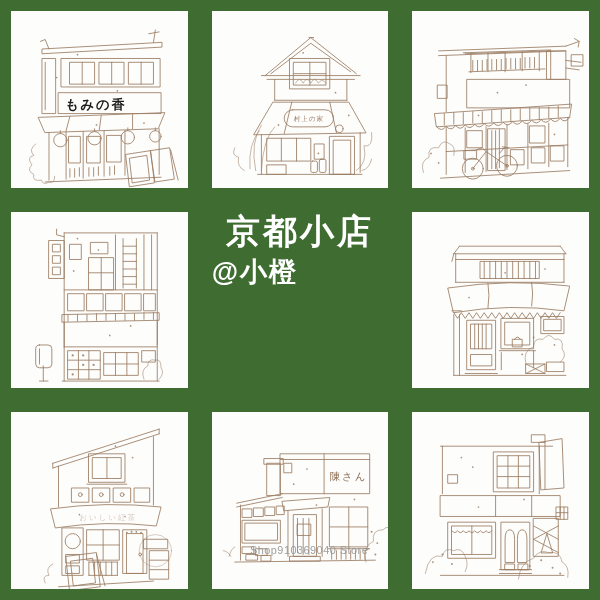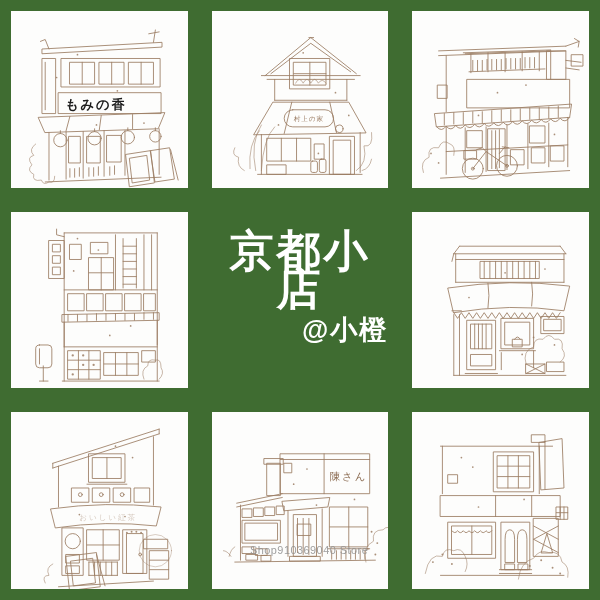--- a/index.html
+++ b/index.html
@@ -16,22 +16,22 @@
     width:600px;height:600px;
     background:var(--green);
     display:grid;
     grid-template-columns:repeat(3,1fr);
     grid-template-rows:repeat(3,1fr);
     gap:24px;padding:11px;
   }
   .cell{background:var(--paper);position:relative;overflow:hidden}
   .cell svg{width:100%;height:100%;display:block}
   .cell-info{background:var(--green);color:var(--white);display:flex;flex-direction:column}
-  .info-title{font-size:44px;font-weight:bold;letter-spacing:3px;text-align:center;margin-top:20px;line-height:38px}
-  .info-sub{font-size:27px;font-weight:600;letter-spacing:2px;text-align:right;margin-top:6px;line-height:32px}
+  .info-title{font-size:34px;font-weight:bold;letter-spacing:3px;text-align:center;line-height:38px}
+  .info-sub{font-size:27px;font-weight:600;letter-spacing:2px;text-align:left;margin-top:6px;line-height:32px}
   .info-specs{margin-top:12px;padding-left:11px;font-size:19px;line-height:28px;font-weight:500}
   
   .sk path,.sk rect,.sk circle,.sk line,.sk polygon{stroke:var(--line);fill:none;stroke-width:.9;stroke-linecap:round;stroke-linejoin:round}
   .sk .soft{opacity:.65}
   .sk .dot{fill:var(--line);stroke:none;opacity:.85}
   .sk text{stroke:none}
   .sign1{font-size:14px;font-weight:bold;fill:var(--signblack);letter-spacing:2px;font-family:"Liberation Sans",sans-serif}
   .sign2{font-size:7px;fill:var(--line);letter-spacing:1px}
   .sign8{font-size:11px;fill:#8a6a50;letter-spacing:2px}
   .awntext{font-size:8px;fill:var(--line);opacity:.4;letter-spacing:2px}

